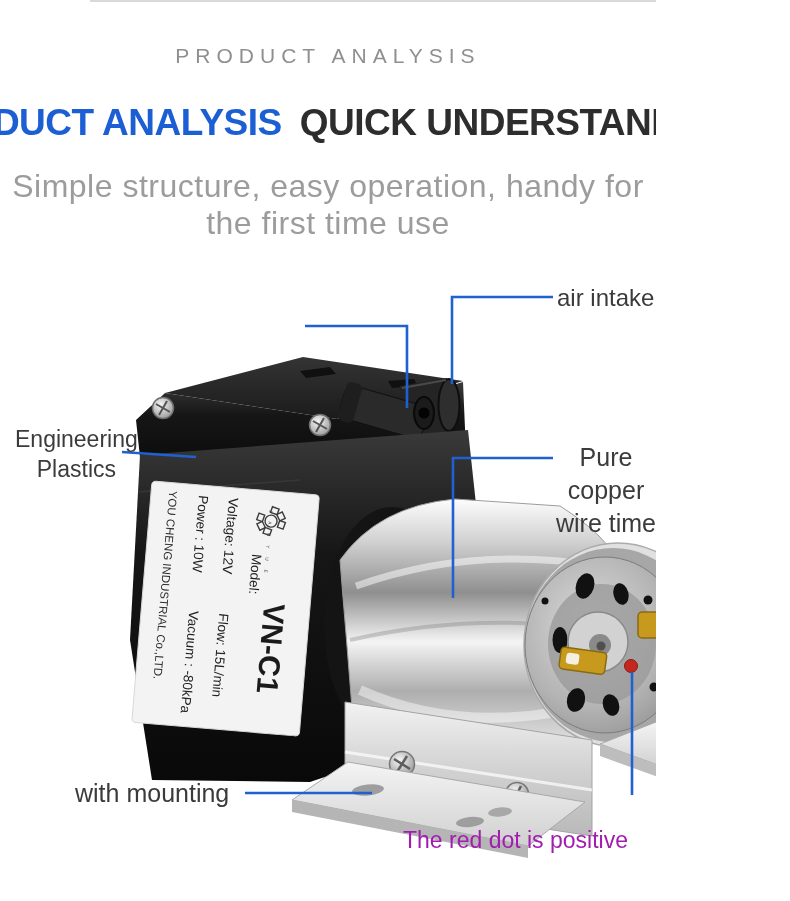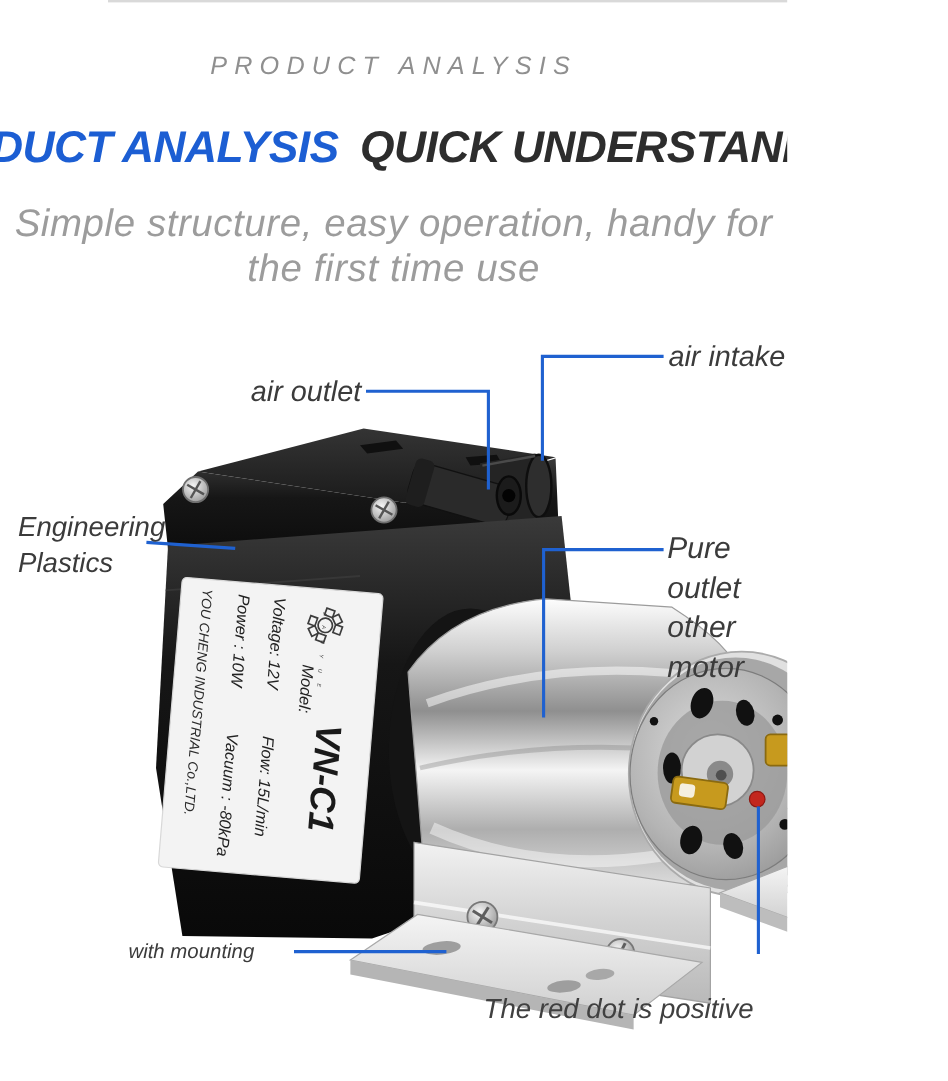--- a/index.html
+++ b/index.html
@@ -1,34 +1,34 @@
 <!DOCTYPE html>
 <html><head>
 <meta charset="utf-8">
 <style>
   html,body{margin:0;padding:0;background:#ffffff;}
   .stage{position:relative;width:656px;height:901px;background:#ffffff;overflow:hidden;
-         font-family:"Liberation Sans",sans-serif;font-style:italic;}
+         font-family:"Liberation Sans",sans-serif;}
   .top-rule{position:absolute;left:90px;top:0;width:700px;height:2px;background:#d9d9d9;}
   .eyebrow{position:absolute;left:0;right:0;top:44px;text-align:center;
            font-size:21px;font-weight:400;letter-spacing:6px;color:#8f8f8f;}
   .heading{position:absolute;left:0;right:0;top:102px;display:flex;justify-content:center;
            gap:18px;white-space:nowrap;font-size:37px;font-weight:700;letter-spacing:-0.5px;}
   .heading .blue{color:#1c5ed3;}
   .heading .dark{color:#2d2d2d;}
   .subtitle{position:absolute;left:0;right:0;top:168px;text-align:center;
             font-size:32px;font-weight:300;color:#9c9c9c;letter-spacing:0.5px;}
-  .callout{position:absolute;color:#3b3b3b;font-size:24px;line-height:31px;}
+  .callout{position:absolute;color:#3b3b3b;font-size:24px;line-height:31px;text-align:center;}
   .callout span{display:block;}
   #c-air-intake{left:557px;top:282px;}
   #c-air-outlet{left:195px;top:311px;width:106px;text-align:right;}
   #c-eng{left:15px;top:424px;font-size:23px;line-height:30px;}
   #c-copper{left:556px;top:441px;font-size:25px;line-height:33px;}
-  #c-mount{left:75px;top:776px;font-size:17px;line-height:34px;margin-left:32px;}
-  #c-polarity{right:28px;top:826px;text-align:right;font-size:23px;line-height:28px;color:#404040;}
+  #c-mount{left:75px;top:776px;font-size:25px;line-height:34px;}
+  #c-polarity{right:28px;top:826px;text-align:right;font-size:23px;line-height:28px;color:#a21caf;}
   svg.art{position:absolute;left:0;top:0;}
   svg text{font-family:"Liberation Sans",sans-serif;}
 </style>
 </head>
 <body>
 
 <div class="stage">
 
   <div class="top-rule"></div>
 
@@ -219,30 +219,29 @@
       <polyline points="305,326 407,326 407,408"></polyline>
       <polyline points="122,452 196,457"></polyline>
       <polyline points="553,458 453,458 453,598"></polyline>
       <polyline points="245,793 372,793"></polyline>
       <polyline points="632,672 632,795"></polyline>
     </g>
   </svg>
 
   <div class="callout" id="c-air-intake">air intake</div>
 
-  <div class="callout" id="c-air-outlet">air outlet</div>
 
   <div class="callout" id="c-eng">
     <span>Engineering</span>
     <span>Plastics</span>
   </div>
 
   <div class="callout" id="c-copper">
-    <span>Pure outlet</span>
-    <span>other motor</span>
+    <span>Pure copper</span>
+    <span>wire time</span>
   </div>
 
   <div class="callout" id="c-mount">
     <span>with mounting</span>
   </div>
 
   <div class="callout" id="c-polarity">
     <span>The red dot is positive</span>
   </div>
 

